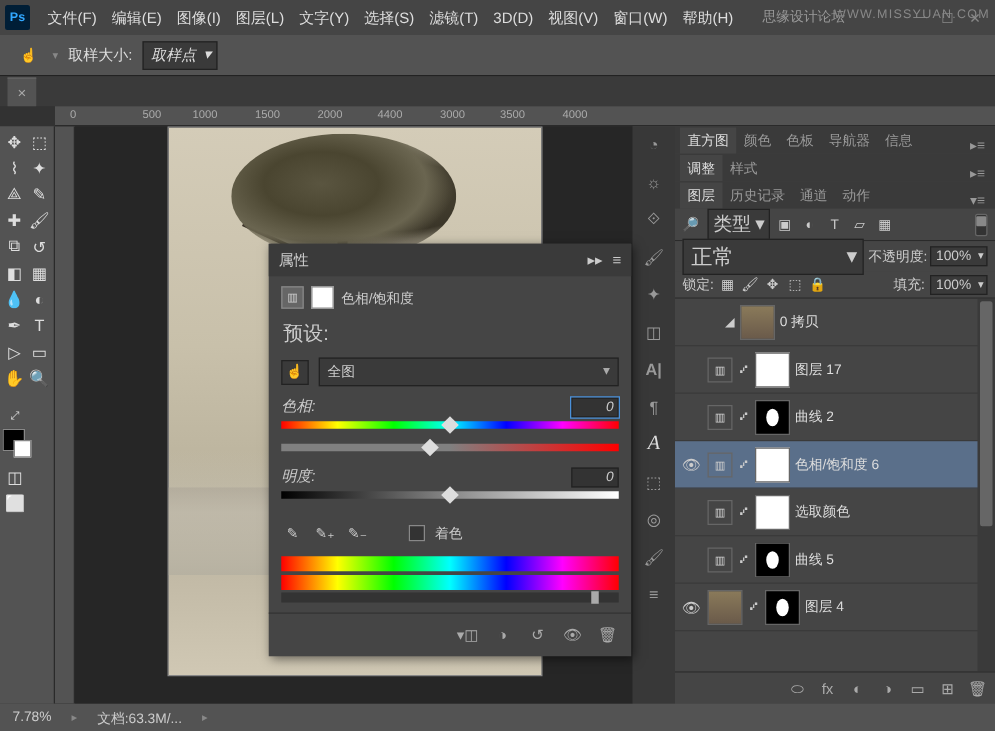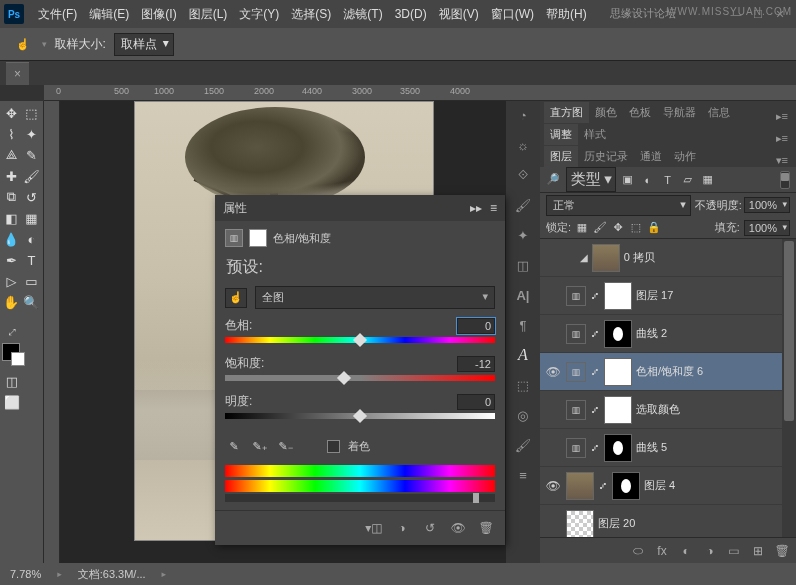--- a/index.html
+++ b/index.html
@@ -9,21 +9,21 @@
 .menubar { height: 28px; background: #454545; display: flex; align-items: center; padding: 0 4px; }
 .ps-icon { width: 20px; height: 20px; background: #001e36; color: #31a8ff; display: flex; align-items: center; justify-content: center; font-weight: bold; font-size: 10px; margin-right: 8px; border-radius: 2px; }
 .menu-item { padding: 4px 6px; color: #ddd; cursor: pointer; font-size: 12px; }
 .window-controls { margin-left: auto; display: flex; gap: 10px; padding-right: 6px; }
 .win-btn { width: 12px; height: 12px; color: #888; cursor: pointer; display: flex; align-items: center; justify-content: center; font-size: 11px; }
 
 
 .optionsbar { height: 33px; background: #535353; display: flex; align-items: center; padding: 0 12px; gap: 8px; border-bottom: 1px solid #222; }
 .hand-icon { width: 22px; height: 22px; display: flex; align-items: center; justify-content: center; }
 .opt-label { font-size: 12px; color: #ddd; }
-.opt-select { background: #3a3a3a; border: 1px solid #222; color: #ddd; padding: 2px 16px 2px 6px; font-size: 12px; position: relative; }
+.opt-select { background: #3a3a3a; border: 1px solid #222; color: #ddd; padding: 2px 16px 2px 6px; font-size: 12px; position: relative; font-style: italic; }
 .opt-select::after { content: '▾'; position: absolute; right: 4px; }
 
 
 .tabbar { height: 24px; background: #3a3a3a; display: flex; align-items: flex-end; padding-left: 6px; }
 .tab { background: #535353; padding: 4px 8px; font-size: 11px; color: #ddd; display: flex; align-items: center; gap: 6px; border-top: 1px solid #666; }
 .tab-close { color: #aaa; font-size: 12px; cursor: pointer; }
 
 
 .ruler-h { height: 16px; background: #535353; border-bottom: 1px solid #2a2a2a; position: relative; margin-left: 44px; overflow: hidden; }
 .ruler-h span { position: absolute; font-size: 9px; color: #aaa; top: 1px; }
@@ -50,21 +50,21 @@
 .props-header { height: 26px; background: #3a3a3a; display: flex; align-items: center; padding: 0 8px; font-size: 12px; }
 .props-header .spacer { flex: 1; }
 .props-body { padding: 8px 10px; }
 .props-title-row { display: flex; align-items: center; gap: 6px; margin-bottom: 10px; }
 .adj-ico { width: 18px; height: 18px; background: #666; border: 1px solid #888; display: flex; align-items: center; justify-content: center; font-size: 9px; }
 .props-row { display: flex; align-items: center; gap: 8px; margin-bottom: 8px; }
 .props-label { width: 38px; font-size: 16px; text-align: right; }
 .props-select { flex: 1; background: #3a3a3a; border: 1px solid #222; padding: 3px 6px; font-size: 11px; position: relative; }
 .props-select::after { content: '▾'; position: absolute; right: 6px; color: #aaa; }
 .slider-row { margin-bottom: 4px; }
-.slider-label-row { display: flex; align-items: center; margin-bottom: 3px; }
+.slider-label-row { display: flex; align-items: center; margin-bottom: 3px; font-style: italic; }
 .slider-label { font-size: 12px; }
 .slider-val { margin-left: auto; width: 38px; background: #333; border: 1px solid #222; padding: 1px 3px; text-align: right; font-size: 11px; }
 .slider-val.hl { outline: 1px solid #4a90d9; }
 .slider-track { height: 10px; position: relative; margin-bottom: 8px; }
 .hue-grad { height: 6px; background: linear-gradient(90deg, red, yellow, lime, cyan, blue, magenta, red); }
 .sat-grad { height: 6px; background: linear-gradient(90deg, #808080, #808080 50%, red); }
 .light-grad { height: 6px; background: linear-gradient(90deg, #000, #888, #fff); }
 .slider-thumb { position: absolute; width: 10px; height: 10px; background: #ddd; top: -2px; transform: translateX(-50%) rotate(45deg); }
 .eyedrop-row { display: flex; align-items: center; gap: 8px; padding: 6px 0 10px; }
 .eyedrop { width: 18px; height: 18px; display: flex; align-items: center; justify-content: center; cursor: pointer; color: #ccc; }
@@ -88,21 +88,21 @@
 .ptab-menu { margin-left: auto; color: #999; padding: 0 4px; cursor: pointer; }
 
 .layer-filter { display: flex; height: 26px; align-items: center; padding: 0 6px; gap: 4px; background: #454545; border-bottom: 1px solid #2a2a2a; }
 .filter-select { background: #3a3a3a; border: 1px solid #222; padding: 2px 14px 2px 4px; font-size: 15px; position: relative; }
 .filter-select::after { content: '▾'; position: absolute; right: 3px; }
 .filter-ico { width: 16px; height: 16px; display: flex; align-items: center; justify-content: center; color: #ccc; cursor: pointer; font-size: 11px; }
 .toggle-switch { width: 10px; height: 18px; background: #333; border: 1px solid #666; border-radius: 2px; margin-left: auto; position: relative; }
 .toggle-switch::after { content: ''; position: absolute; width: 8px; height: 8px; background: #888; top: 1px; left: 0; border-radius: 1px; }
 
 .layer-mode { display: flex; height: 24px; align-items: center; padding: 0 6px; gap: 4px; background: #454545; }
-.mode-select { flex: 1; background: #3a3a3a; border: 1px solid #222; padding: 2px 14px 2px 6px; font-size: 11px; position: relative; }
+.mode-select { flex: 1; background: #3a3a3a; border: 1px solid #222; padding: 2px 14px 2px 6px; font-size: 17px; position: relative; }
 .mode-select::after { content: '▾'; position: absolute; right: 4px; }
 .opacity-group { display: flex; align-items: center; gap: 2px; font-size: 11px; }
 .opacity-val { background: #3a3a3a; border: 1px solid #222; padding: 1px 12px 1px 4px; position: relative; }
 .opacity-val::after { content: '▾'; position: absolute; right: 2px; font-size: 9px; }
 
 .lock-row { display: flex; height: 22px; align-items: center; padding: 0 6px; gap: 4px; font-size: 11px; border-bottom: 1px solid #2a2a2a; }
 .lock-ico { width: 14px; height: 14px; display: flex; align-items: center; justify-content: center; cursor: pointer; color: #ccc; font-size: 11px; }
 
 .layers-list { flex: 1; overflow-y: auto; background: #454545; }
 .layer { display: flex; align-items: center; height: 38px; padding: 0 4px; gap: 4px; border-bottom: 1px solid #3a3a3a; }
@@ -375,25 +375,20 @@
               <div class="thumb black-dot"></div>
               <div class="layer-name">曲线 5</div>
             </div>
             <div class="layer">
               <div class="eye-col">👁</div>
               <div class="thumb img"></div>
               <div class="link-ico">⑇</div>
               <div class="thumb black-dot"></div>
               <div class="layer-name">图层 4</div>
             </div>
-            <div class="layer">
-              <div class="eye-col"></div>
-              <div class="thumb checker"></div>
-              <div class="layer-name">图层 20</div>
-            </div>
           </div>
         <div class="scrollbar-v" style="top:0;bottom:0">
             <div class="scrollthumb"></div>
           </div>
       </div>
 
       <div class="layers-footer">
         <div class="lf-ico">⬭</div>
         <div class="lf-ico">fx</div>
         <div class="lf-ico">◐</div>
@@ -432,24 +427,20 @@
         <span class="slider-label">色相:</span>
         <div class="slider-val hl">0</div>
       </div>
       <div class="slider-track">
           <div class="hue-grad"></div>
           <div class="slider-thumb" style="left:50%"></div>
         </div>
     </div>
 
     <div class="slider-row">
-      <div class="slider-label-row">
-        <span class="slider-label">饱和度:</span>
-        <div class="slider-val">-12</div>
-      </div>
       <div class="slider-track">
           <div class="sat-grad"></div>
           <div class="slider-thumb" style="left:44%"></div>
         </div>
     </div>
 
     <div class="slider-row">
       <div class="slider-label-row">
         <span class="slider-label">明度:</span>
         <div class="slider-val">0</div>

